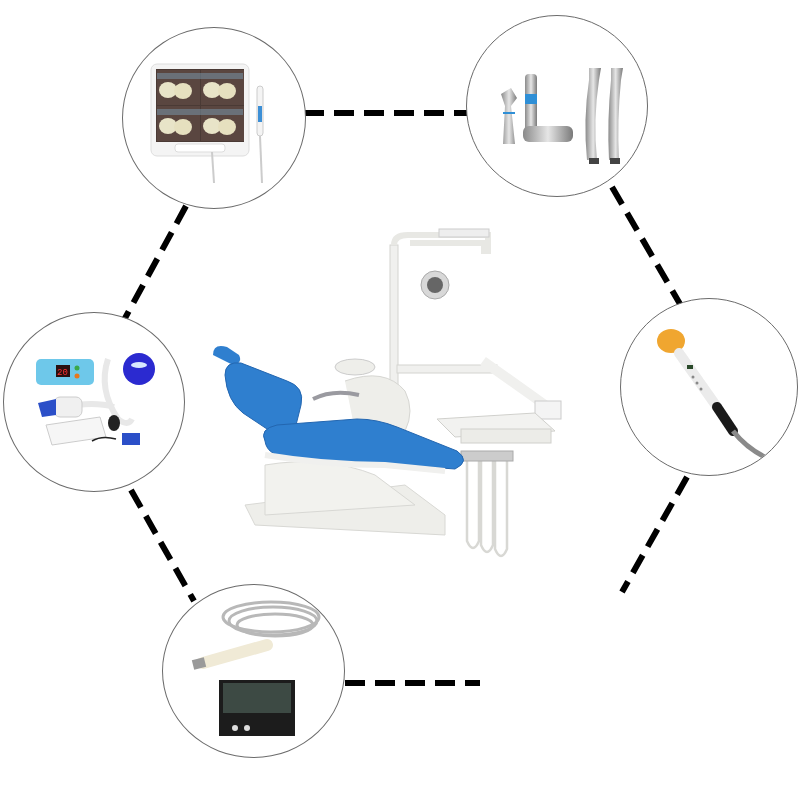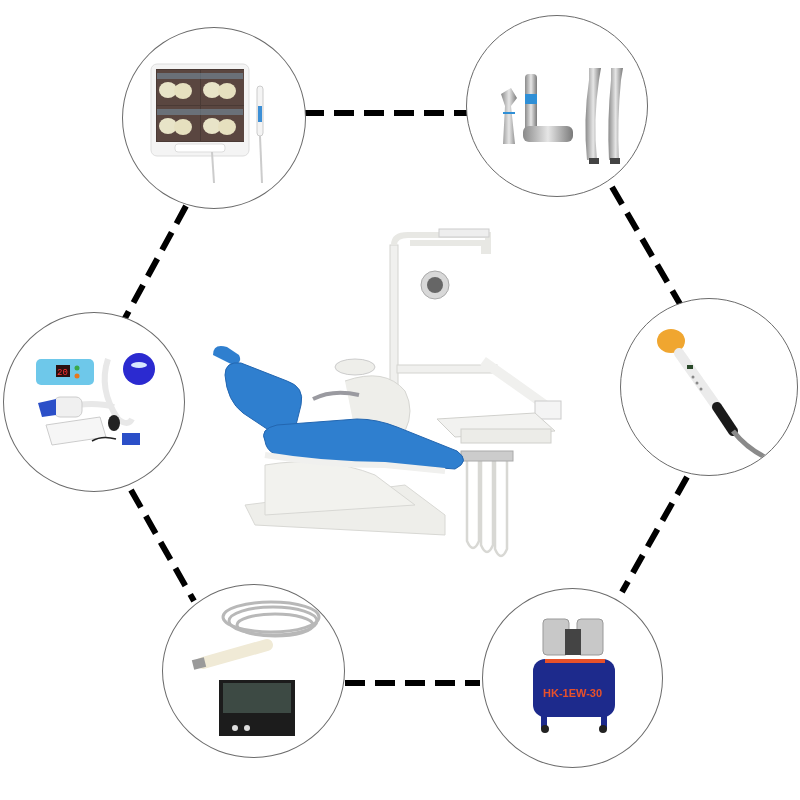--- a/index.html
+++ b/index.html
@@ -122,35 +122,20 @@
       </g>
       <line x1="40" y1="78" x2="104" y2="60" stroke="#f0ead6" stroke-width="12" stroke-linecap="round"></line>
       <line x1="30" y1="80" x2="42" y2="77" stroke="#9a9a9a" stroke-width="10"></line>
       <rect x="56" y="95" width="76" height="56" fill="#1c1c1c"></rect>
       <rect x="60" y="98" width="68" height="30" fill="#3d4a44"></rect>
       <circle cx="72" cy="143" r="3" fill="#ddd"></circle>
         <circle cx="84" cy="143" r="3" fill="#ddd"></circle>
     </svg>
   </div>
 
-  <div class="circle" style="left:482px;top:588px;width:181px;height:180px;">
-    <span class="product-label">Oil-free air compressor</span>
-    <svg width="181" height="180">
-      <rect x="60" y="30" width="26" height="36" rx="4" fill="#c8c8c8" stroke="#999"></rect>
-      <rect x="94" y="30" width="26" height="36" rx="4" fill="#c8c8c8" stroke="#999"></rect>
-      <rect x="82" y="40" width="16" height="26" fill="#444"></rect>
-      <rect x="50" y="70" width="82" height="58" rx="12" fill="#1d2a8c"></rect>
-      <rect x="62" y="70" width="60" height="4" fill="#e8512a"></rect>
-      <text x="60" y="108" font-size="11" font-weight="bold" fill="#e8512a" font-family="Liberation Sans, sans-serif">HK-1EW-30</text>
-      <rect x="58" y="126" width="6" height="14" fill="#1d2a8c"></rect>
-      <rect x="118" y="126" width="6" height="14" fill="#1d2a8c"></rect>
-      <circle cx="62" cy="140" r="4" fill="#222"></circle>
-        <circle cx="120" cy="140" r="4" fill="#222"></circle>
-    </svg>
-  </div>
 
   <div style="position:absolute;left:205px;top:215px;width:370px;height:370px;">
     <span class="product-label">Dental chair unit</span>
     <svg width="370" height="370">
 
       <polygon points="40,290 200,270 240,300 240,320 50,310" fill="#eeeeea" stroke="#d8d8d4"></polygon>
       <path d="M60 250 q60 -10 110 10 l40 30 l-150 10 z" fill="#f2f2ee" stroke="#d8d8d4"></path>
 
       <rect x="185" y="30" width="8" height="160" fill="#f0f0ee" stroke="#d4d4d0"></rect>
       <path d="M189 30 q0 -10 14 -10 h80 v16 h-4 v-8 h-74" fill="none" stroke="#e8e8e4" stroke-width="6"></path>

